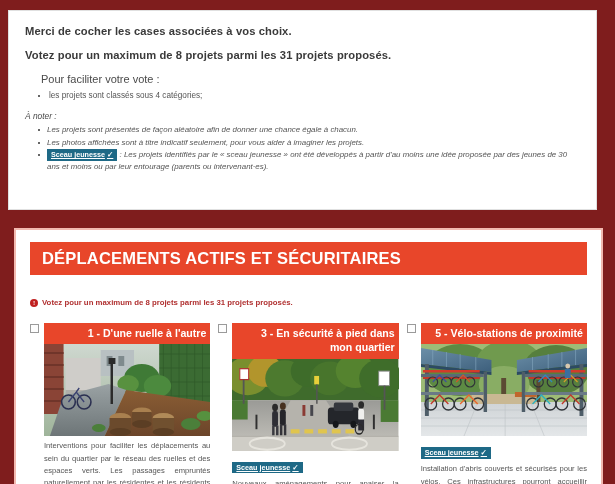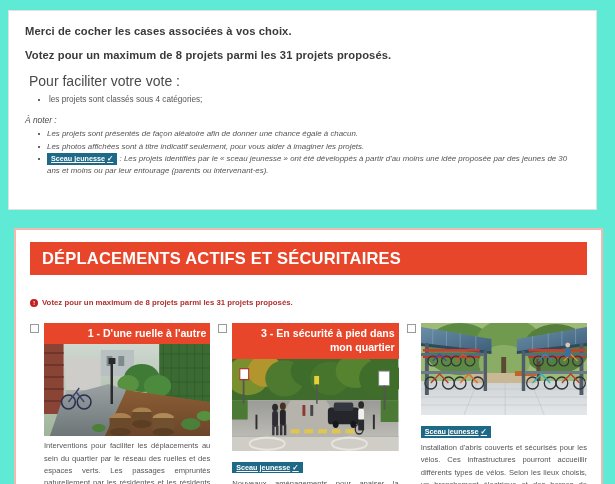--- a/index.html
+++ b/index.html
@@ -11,21 +11,21 @@
     overflow: hidden;
   }
   body {
     font-family: "Liberation Sans", sans-serif;
     color: #333333;
   }
   .page {
     position: relative;
     width: 615px;
     height: 484px;
-    background: #5eead4;
+    background: #7f1d1d;
   }
 
   
   .intro-panel {
     position: absolute;
     left: 8px;
     top: 10px;
     width: 589px;
     height: 200px;
     background: #ffffff;
@@ -34,23 +34,23 @@
     padding: 14px 16px 6px 16px;
   }
   .intro-lead {
     font-size: 11.2px;
     font-weight: bold;
     color: #3a3a3a;
     margin: 0 0 12px 0;
     letter-spacing: 0.1px;
   }
   .intro-sub-title {
-    font-size: 14px;
+    font-size: 11px;
     color: #4a4a4a;
-    margin: 12px 0 5px 4px;
+    margin: 12px 0 5px 16px;
   }
   ul.intro-list {
     margin: 0 0 8px 0;
     padding-left: 22px;
     list-style: none;
   }
   ul.intro-list > li {
     font-size: 8.2px;
     color: #555555;
     line-height: 1.55;
@@ -426,20 +426,21 @@
           <div class="card-seal">
             <span class="seal-badge"><span>Sceau jeunesse</span><span class="seal-check">✓</span></span>
           </div>
           <div class="card-desc">Nouveaux aménagements pour apaiser la circulation et faciliter les déplacements à pied dans les</div>
         </div>
       </div>
 
       <div class="card-slot">
         <div class="card-checkbox"></div>
         <div class="card">
+          <div class="card-title single-line">5 - Vélo-stations de proximité</div>
           <div class="card-photo">
             <svg viewBox="0 0 170 92" preserveAspectRatio="none" xmlns="http://www.w3.org/2000/svg">
               <defs>
                 <linearGradient id="g3canopy" x1="0" y1="0" x2="1" y2="1">
                   <stop offset="0%" stop-color="#6c8fa8"></stop>
                     <stop offset="100%" stop-color="#3d5f7c"></stop>
                 </linearGradient>
                 <linearGradient id="g3floor" x1="0" y1="0" x2="0" y2="1">
                   <stop offset="0%" stop-color="#cfd3d6"></stop>
                     <stop offset="100%" stop-color="#e4e7e9"></stop>

